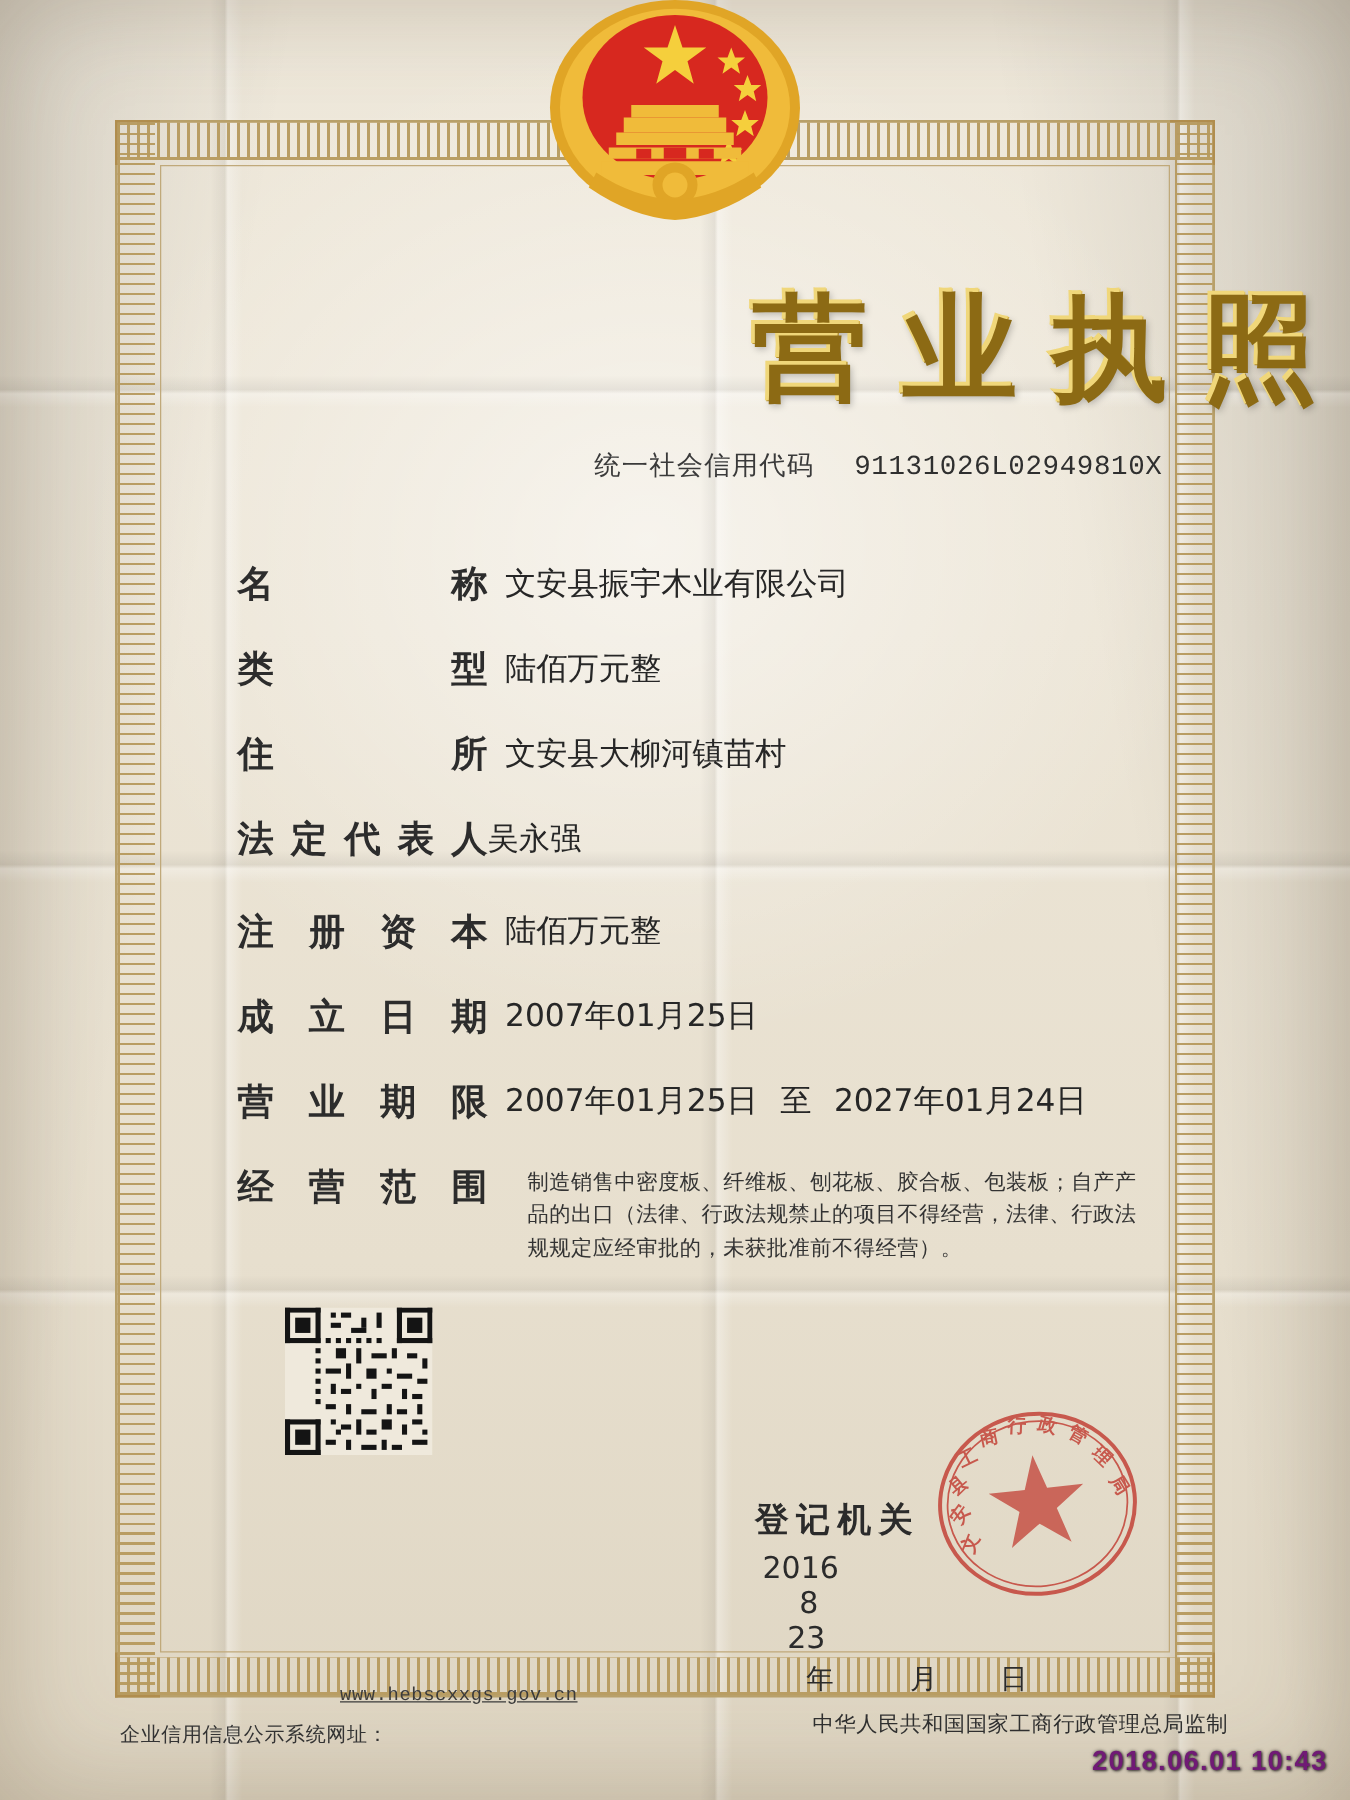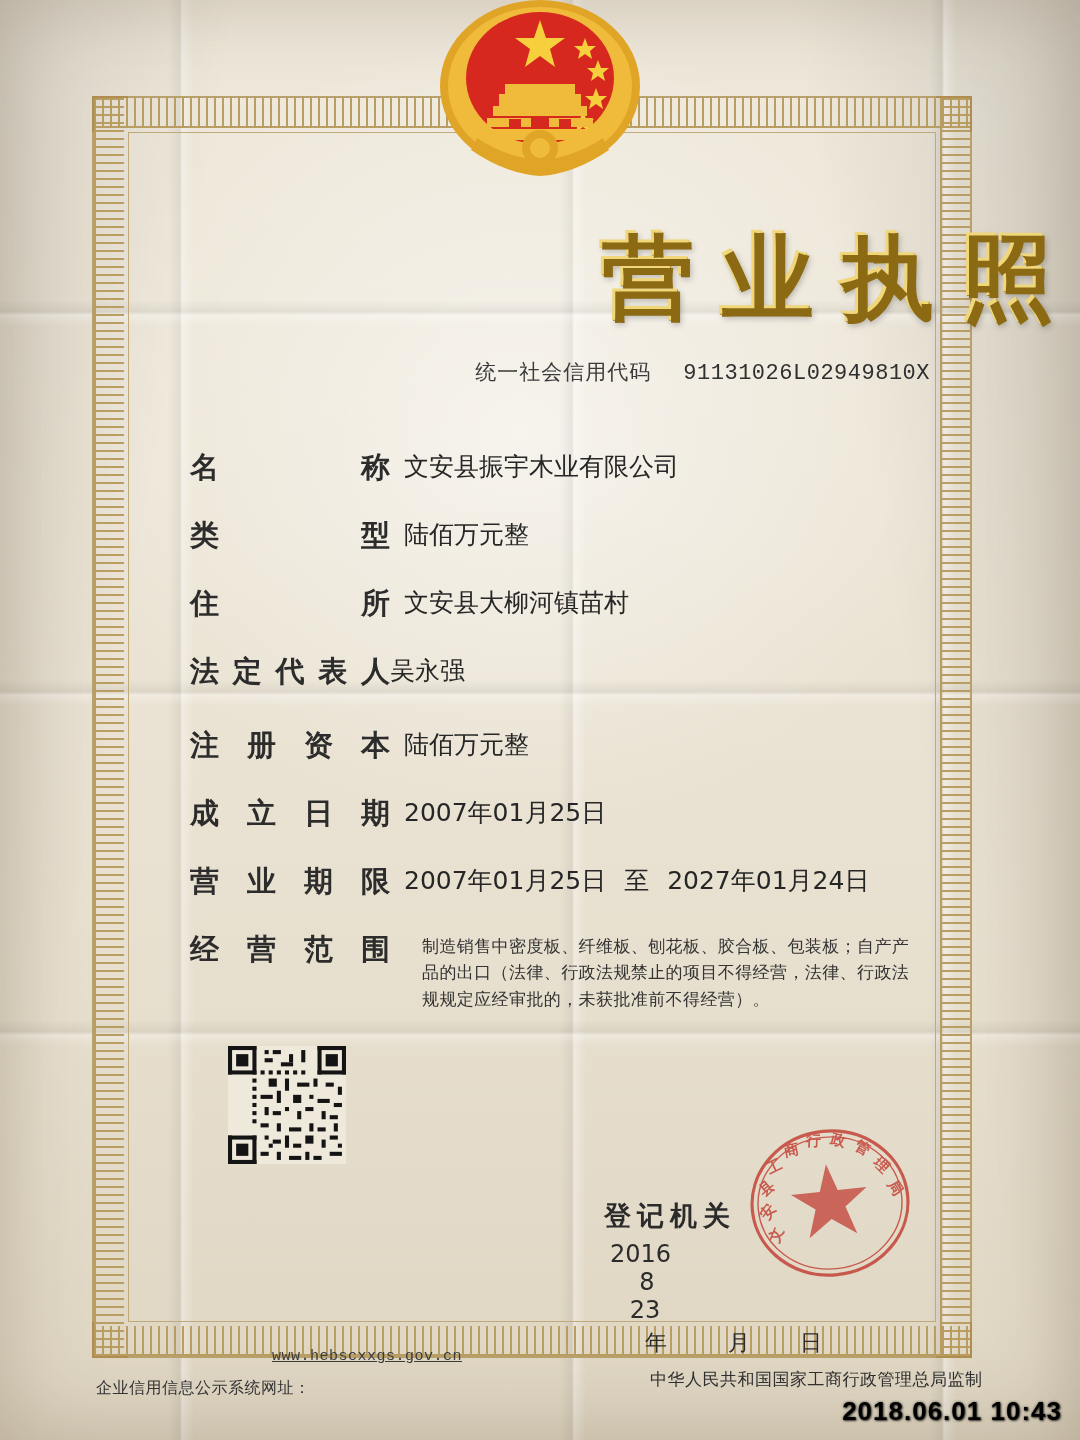--- a/index.html
+++ b/index.html
@@ -169,21 +169,21 @@
     font-size:16px;color:#333;letter-spacing:.5px;
   }
   #footer-right{
     position:absolute;left:650px;top:1368px;
     font-family:"DejaVu Sans","Liberation Sans",sans-serif;
     font-size:17px;color:#2f2f2f;letter-spacing:.5px;
   }
   #timestamp{
     position:absolute;right:18px;top:1396px;
     font-family:"Liberation Sans","DejaVu Sans",sans-serif;
-    font-size:26px;font-weight:bold;color:#000000;
+    font-size:22px;font-weight:bold;color:#701a75;
     text-shadow:0 0 3px rgba(0,0,0,.55), 1px 1px 2px rgba(0,0,0,.6);
     letter-spacing:1px;
   }
   .shadow-edge{
     position:absolute;pointer-events:none;inset:0;
     box-shadow:inset 0 0 90px rgba(90,70,40,0.28);
   }
 </style>
 </head>
 <body>

